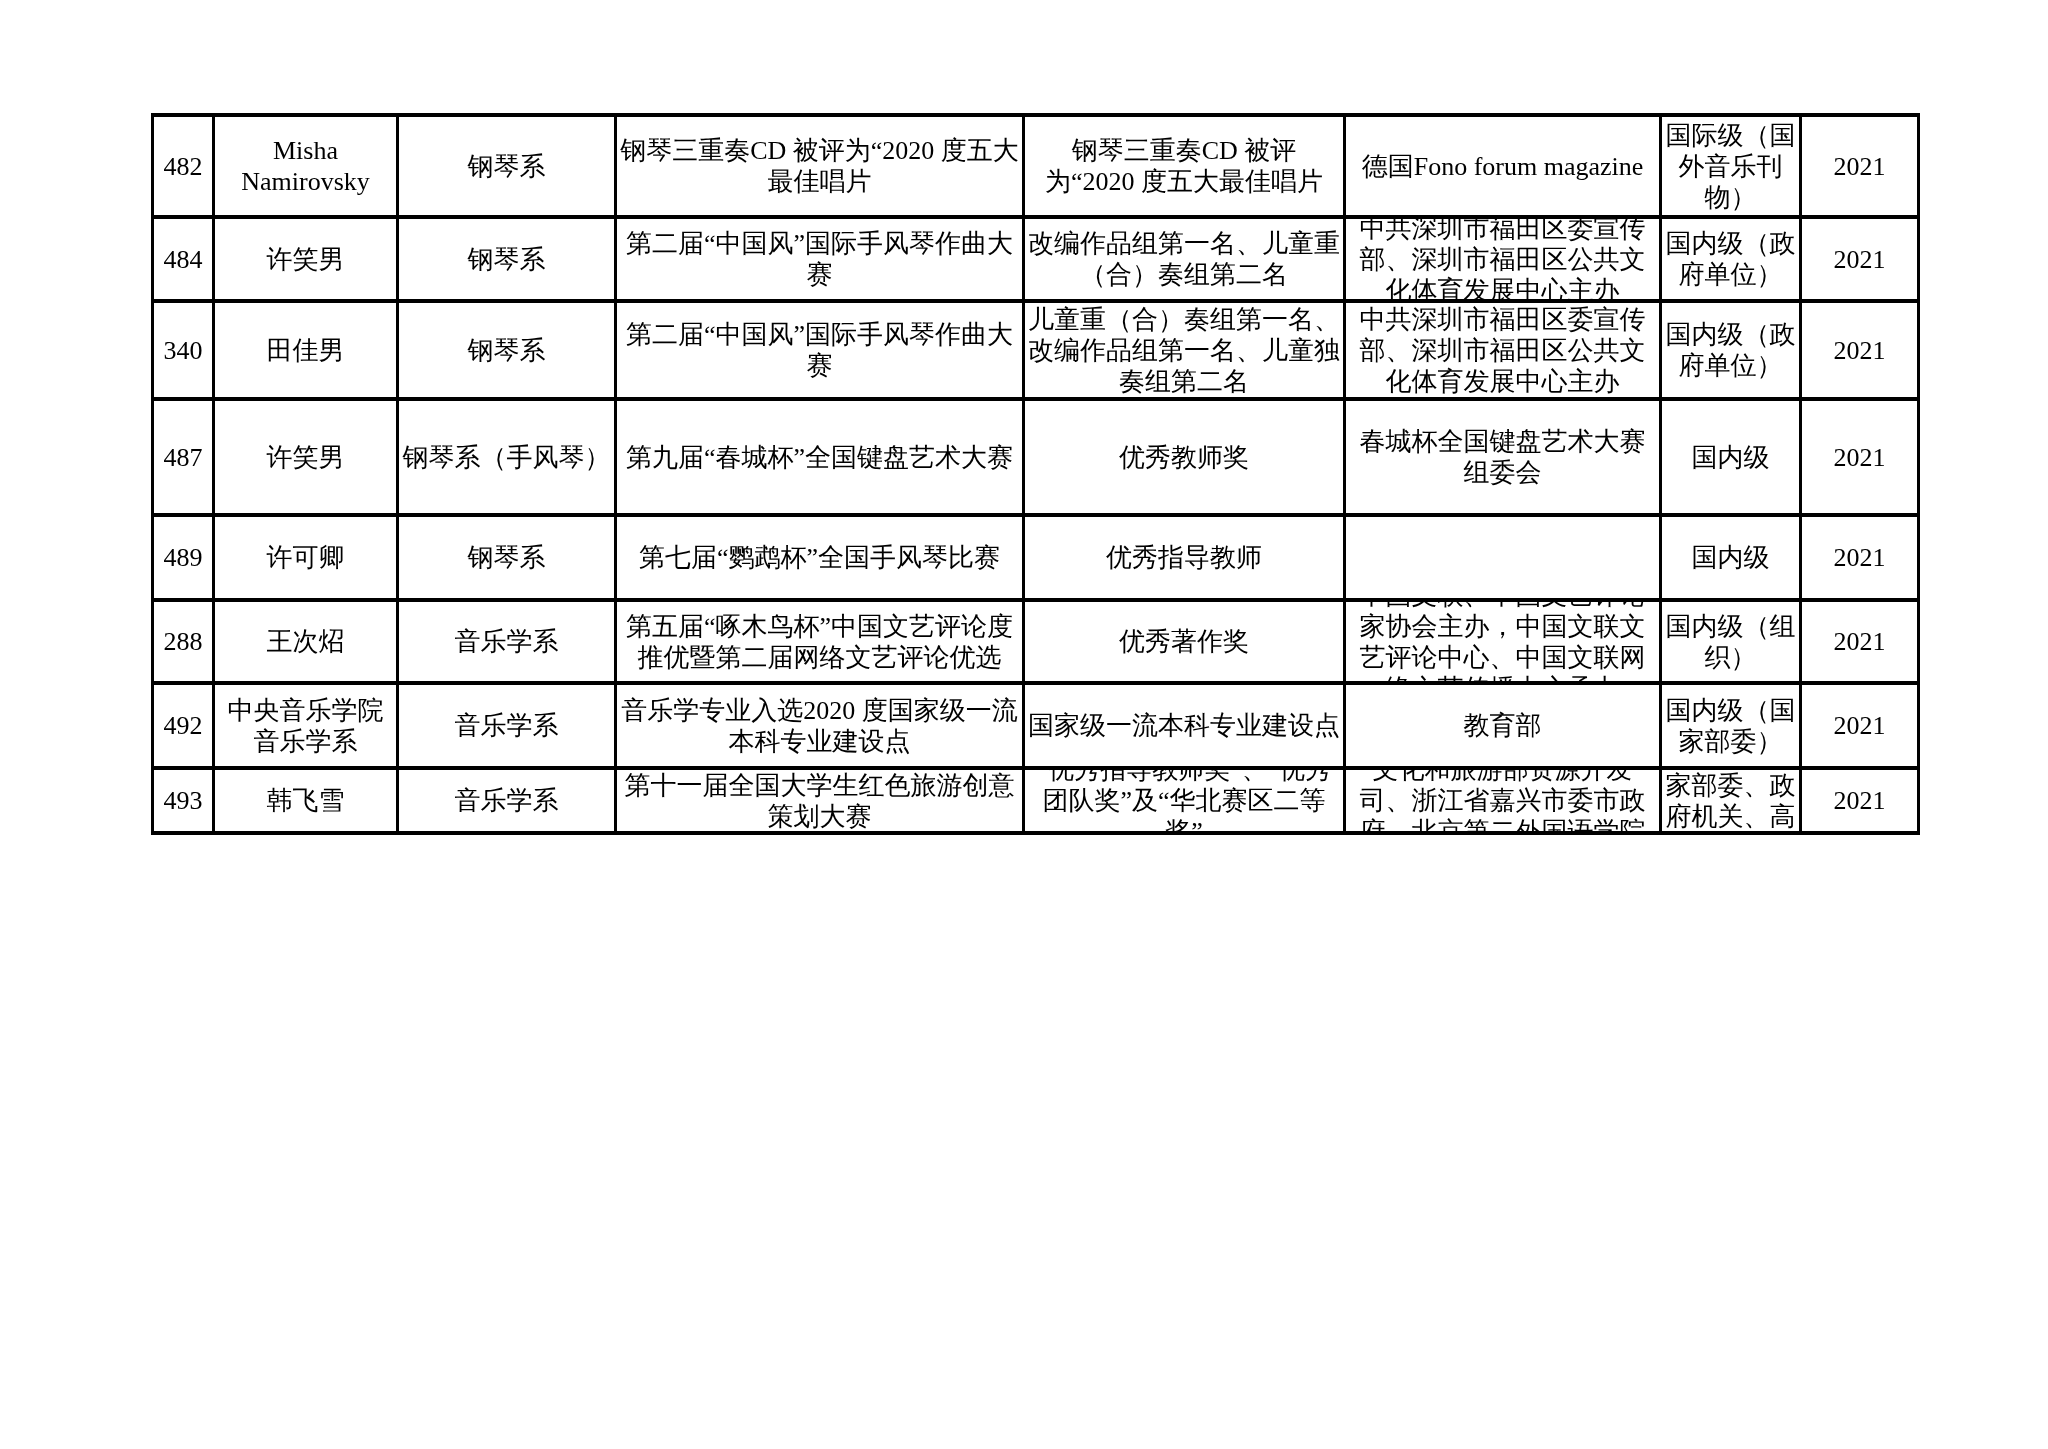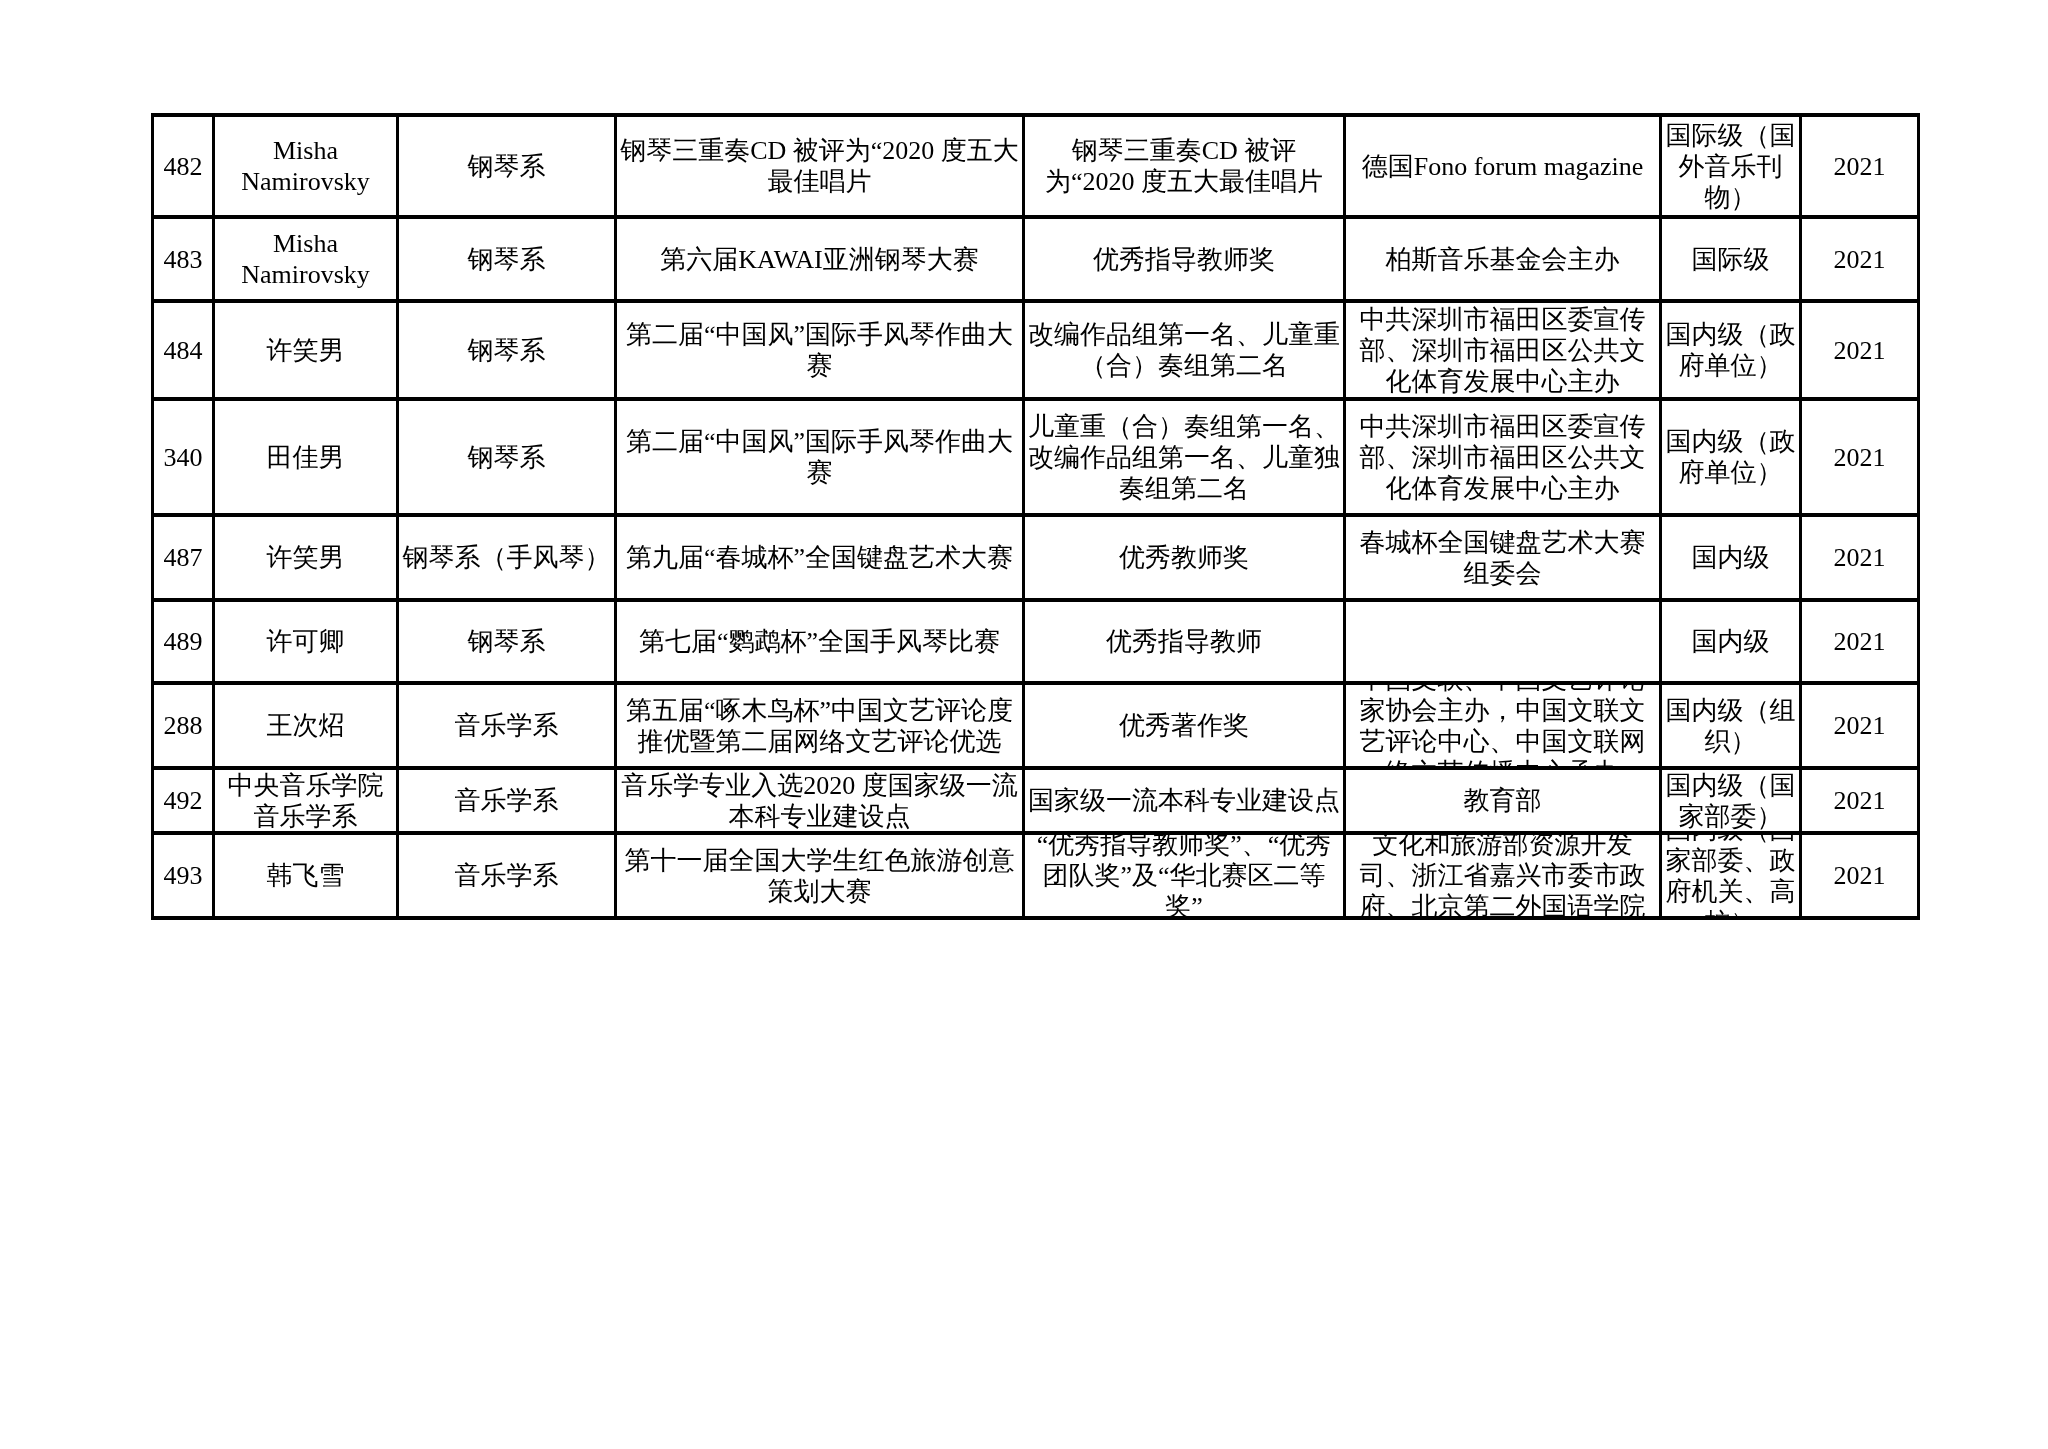--- a/index.html
+++ b/index.html
@@ -106,46 +106,20 @@
           </td>
           <td>
             <div class="cc col-level">国际级（国外音乐刊物）</div>
           </td>
           <td>
             <div class="cc col-year">2021</div>
           </td>
         </tr>
         <tr>
           <td>
-            <div class="cc col-id">483</div>
-          </td>
-          <td>
-            <div class="cc col-name">Misha Namirovsky</div>
-          </td>
-          <td>
-            <div class="cc col-dept">钢琴系</div>
-          </td>
-          <td>
-            <div class="cc col-event">第六届KAWAI亚洲钢琴大赛</div>
-          </td>
-          <td>
-            <div class="cc col-award">优秀指导教师奖</div>
-          </td>
-          <td>
-            <div class="cc col-organizer">柏斯音乐基金会主办</div>
-          </td>
-          <td>
-            <div class="cc col-level">国际级</div>
-          </td>
-          <td>
-            <div class="cc col-year">2021</div>
-          </td>
-        </tr>
-        <tr>
-          <td>
             <div class="cc col-id">484</div>
           </td>
           <td>
             <div class="cc col-name">许笑男</div>
           </td>
           <td>
             <div class="cc col-dept">钢琴系</div>
           </td>
           <td>
             <div class="cc col-event">第二届“中国风”国际手风琴作曲大赛</div>

